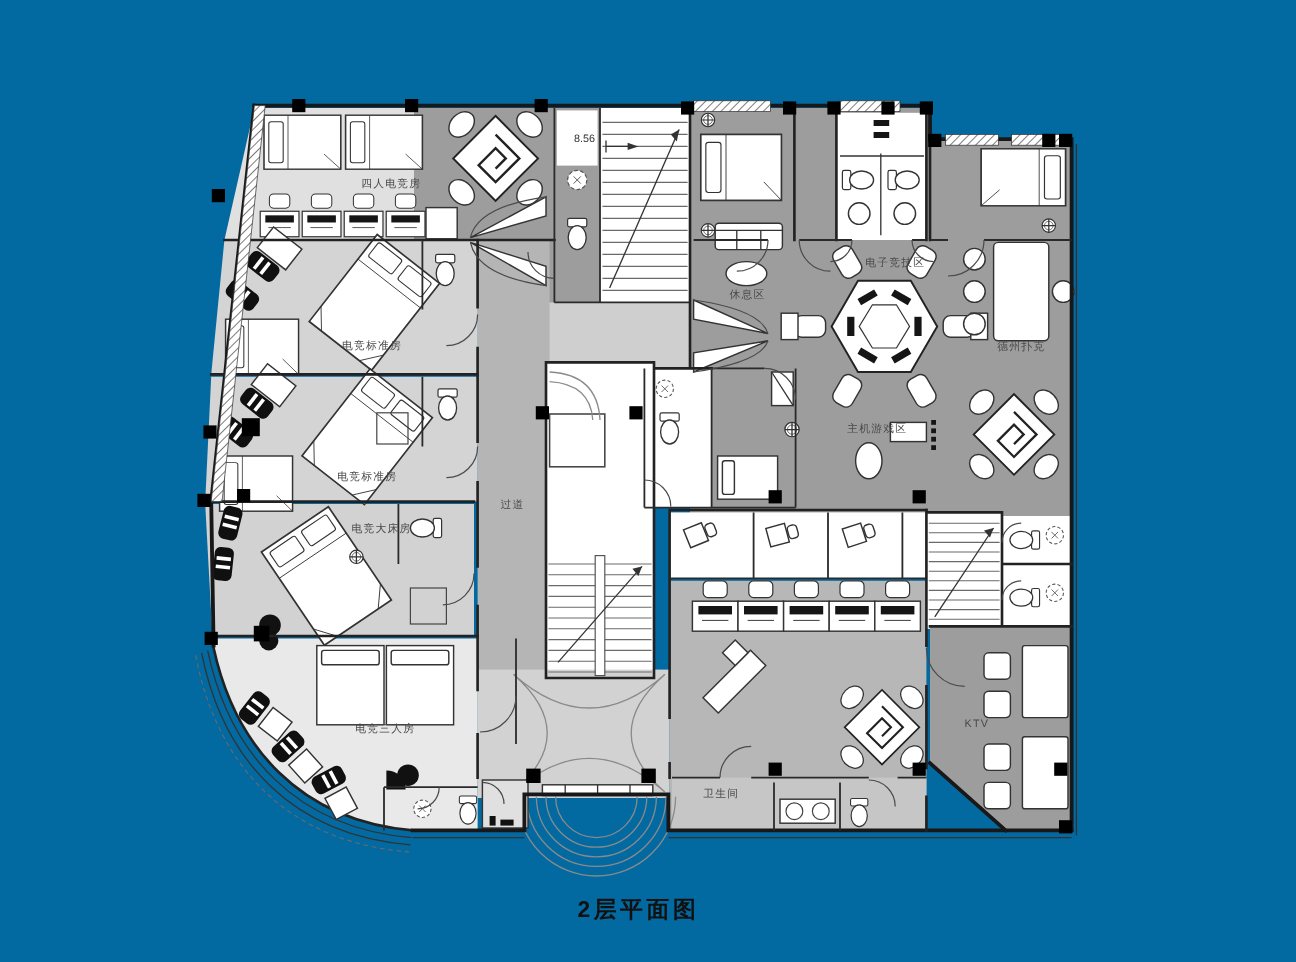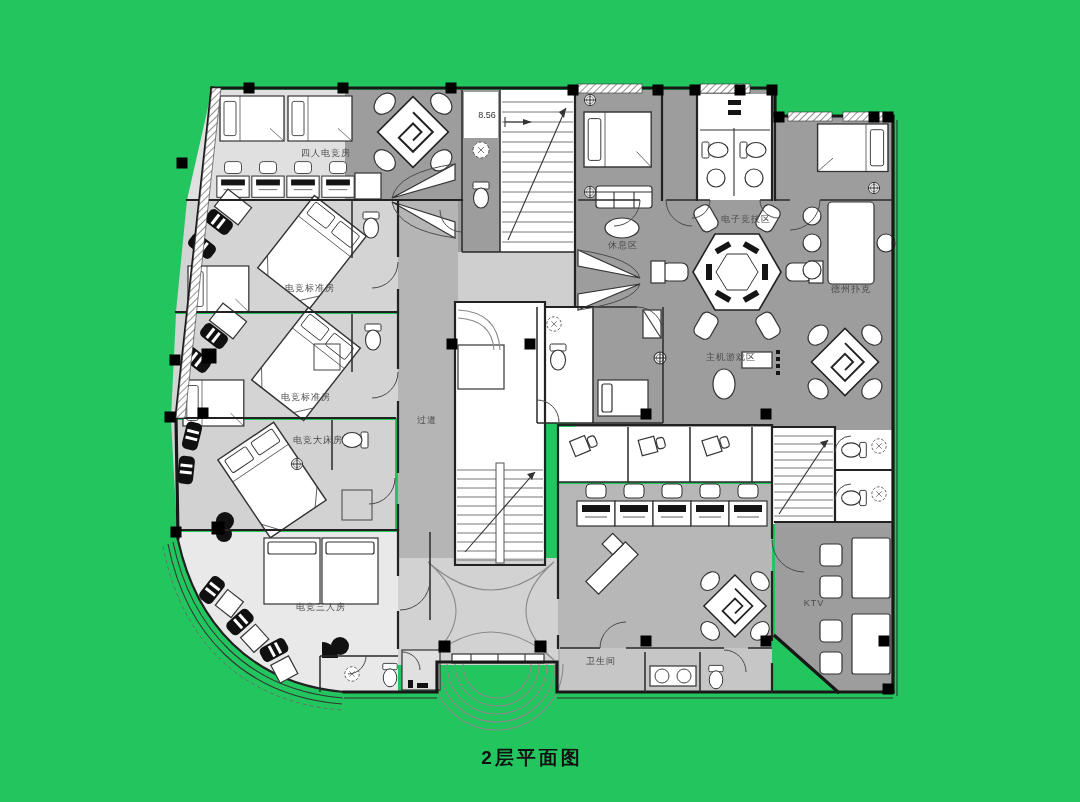--- a/index.html
+++ b/index.html
@@ -1,16 +1,16 @@
 <!DOCTYPE html>
 <html><head>
 <meta charset="utf-8">
 <style>
   html,body{margin:0;padding:0;background:#fff;}
-  .page{position:relative;width:1080px;height:802px;background:#22c55e;overflow:hidden;
+  .page{position:relative;width:1080px;height:802px;background:#0369a1;overflow:hidden;
         font-family:"Liberation Sans",sans-serif;}
   svg{position:absolute;left:0;top:0;}
   .w3{stroke:#181818;stroke-width:3.2;fill:none;stroke-linecap:square;}
   .w2{stroke:#222222;stroke-width:2.2;fill:none;stroke-linecap:square;}
   .w15{stroke:#2a2a2a;stroke-width:1.5;fill:none;}
   .w1{stroke:#333333;stroke-width:1.1;fill:none;}
   .t{stroke:#6a6a6a;stroke-width:0.9;fill:none;}
   .dr{stroke:#4a4a4a;stroke-width:1;fill:none;}
   .arc{stroke:#8a8a8a;stroke-width:1.1;fill:none;}
   .furn{fill:#ffffff;stroke:#333;stroke-width:1.2;}

